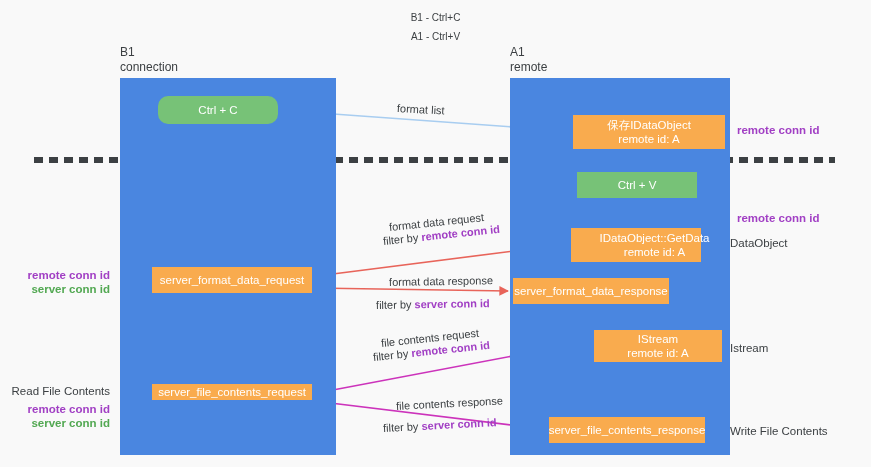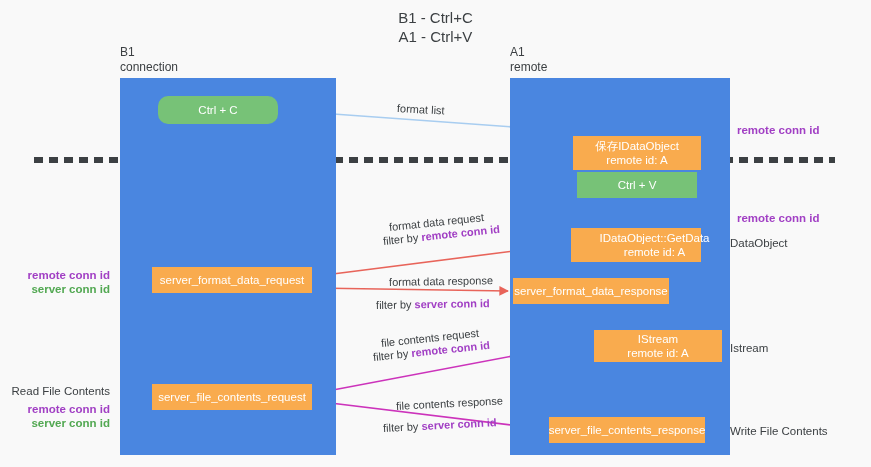--- a/index.html
+++ b/index.html
@@ -21,21 +21,21 @@
     width: 871px;
     height: 467px;
   }
   .abs { position: absolute; }
 
   
   .title {
     left: 0; top: 8px;
     width: 871px;
     text-align: center;
-    font-size: 15px;
+    font-size: 10px;
     line-height: 19px;
     color: #3c4043;
     white-space: pre-line;
   }
 
   
   .col-head {
     font-size: 12px;
     line-height: 15px;
     color: #3c4043;
@@ -70,27 +70,27 @@
     color: #ffffff;
     font-size: 11.5px;
     line-height: 14px;
     padding: 2px 4px;
     white-space: pre-line;
   }
   .node.green  { background: #77c277; }
   .node.orange { background: #f9ab4e; }
 
   #node-ctrlc      { left: 158px; top: 96px;  width: 120px; height: 28px; border-radius: 10px; }
-  #node-save-ido   { left: 573px; top: 115px; width: 128px; height: 34px; margin-top: 21px; }
+  #node-save-ido   { left: 573px; top: 115px; width: 152px; height: 34px; }
   #node-ctrlv      { left: 577px; top: 172px; width: 120px; height: 26px; }
   #node-getdata    { left: 571px; top: 228px; width: 130px; height: 34px; padding-left: 41px; }
   #node-sfdreq     { left: 152px; top: 267px; width: 160px; height: 26px; }
   #node-sfdresp    { left: 513px; top: 278px; width: 156px; height: 26px; }
   #node-istream    { left: 594px; top: 330px; width: 128px; height: 32px; }
-  #node-sfcreq     { left: 152px; top: 384px; width: 160px; height: 26px; }
+  #node-sfcreq     { left: 152px; top: 384px; width: 160px; height: 16px; }
   #node-sfcresp    { left: 549px; top: 417px; width: 156px; height: 26px; }
 
   
   .side-note {
     font-size: 11.5px;
     line-height: 15px;
     color: #3c4043;
   }
   .side-note.purple { color: #a13fc4; font-weight: bold; }
   #note-remote-1 { left: 737px; top: 123px; }

